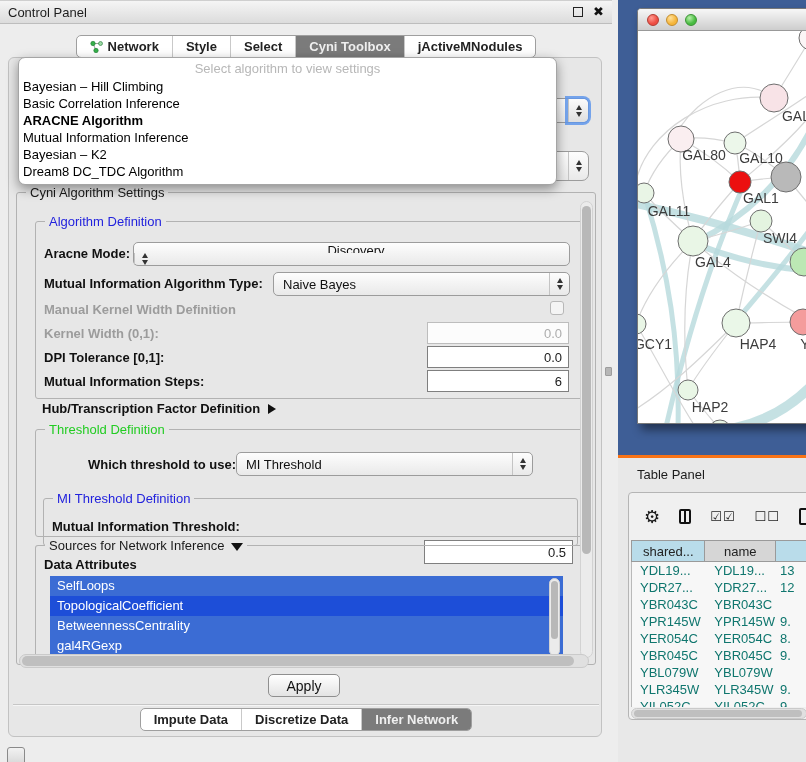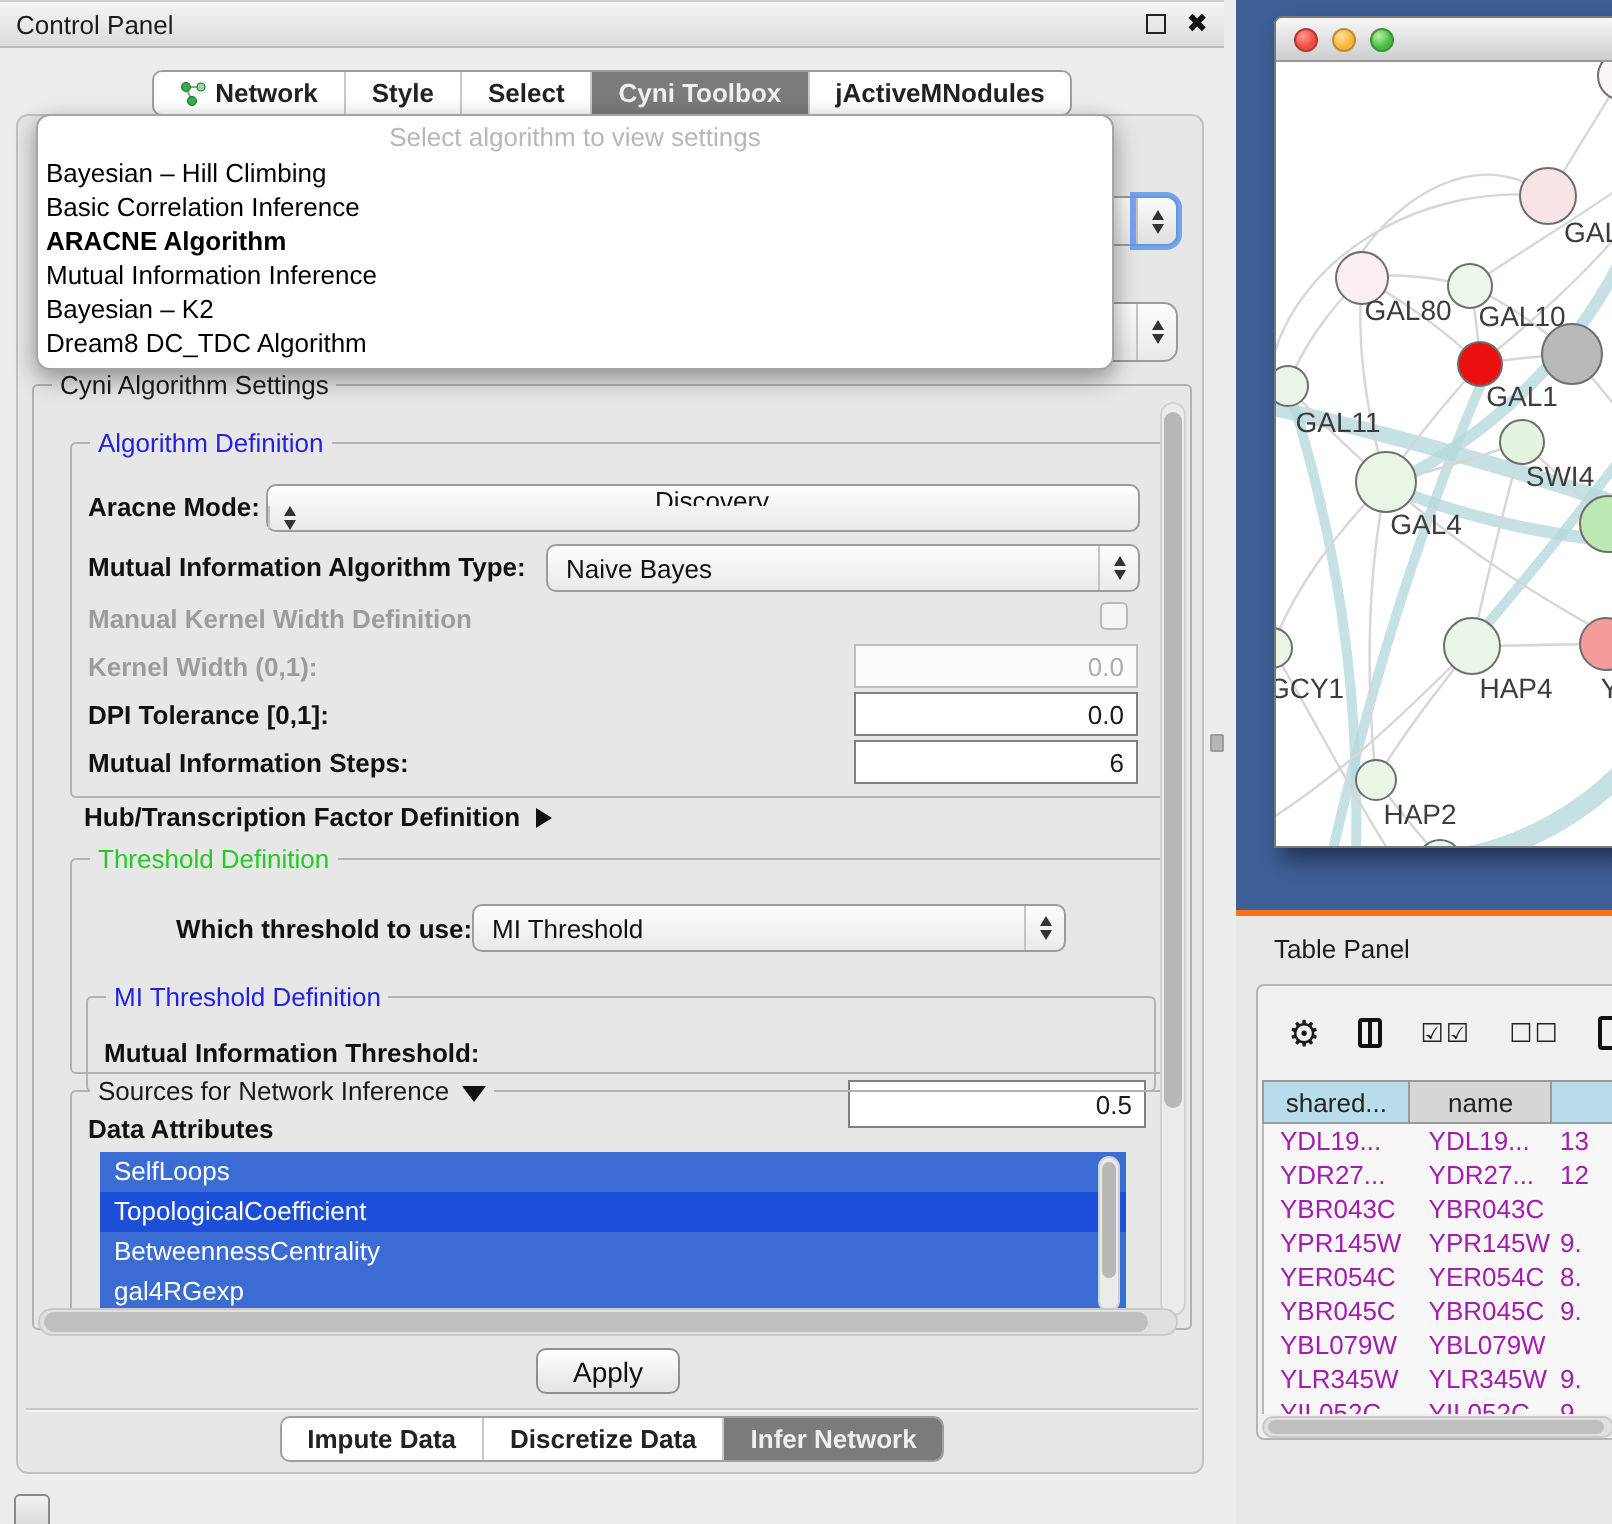--- a/index.html
+++ b/index.html
@@ -136,21 +136,21 @@
   .ic-checks, .ic-boxes { font-size:13px; letter-spacing:1px; color:#222; }
   .ic-doc { width:13px; height:17px; border:2px solid #111; border-radius:2px; }
 
   #tbl { position:absolute; left:2px; top:47px; right:-40px; }
   .tr { display:flex; height:17px; }
   .th-row { display:flex; height:22px; }
   .th { border:1px solid #9a9a9a; border-left-width:0; display:flex; align-items:center;
     justify-content:center; font-size:13px; color:#222; background:#d6d6d6; }
   .th:first-child { border-left-width:1px; }
   .th.hl { background:#b9dcea; }
-  .td { font-size:13px; color:#a21caf; padding:1px 0 0 8px; white-space:nowrap; overflow:hidden; }
+  .td { font-size:13px; color:#0f766e; padding:1px 0 0 8px; white-space:nowrap; overflow:hidden; }
   .c1 { width:82px; } .c2 { width:78px; } .c3 { width:80px; padding-left:3px; }
   #tbl-body { overflow:hidden; height:145px; background:#f7f7f7; border-left:1px solid #b9b9b9; }
   #tbl-hscroll { left:2px; top:215px; width:176px; height:11px; }
 </style>
 </head>
 <body>
 
 <div id="corner-tick" class="abs"></div>
 
 <div id="cp-titlebar" class="abs">

